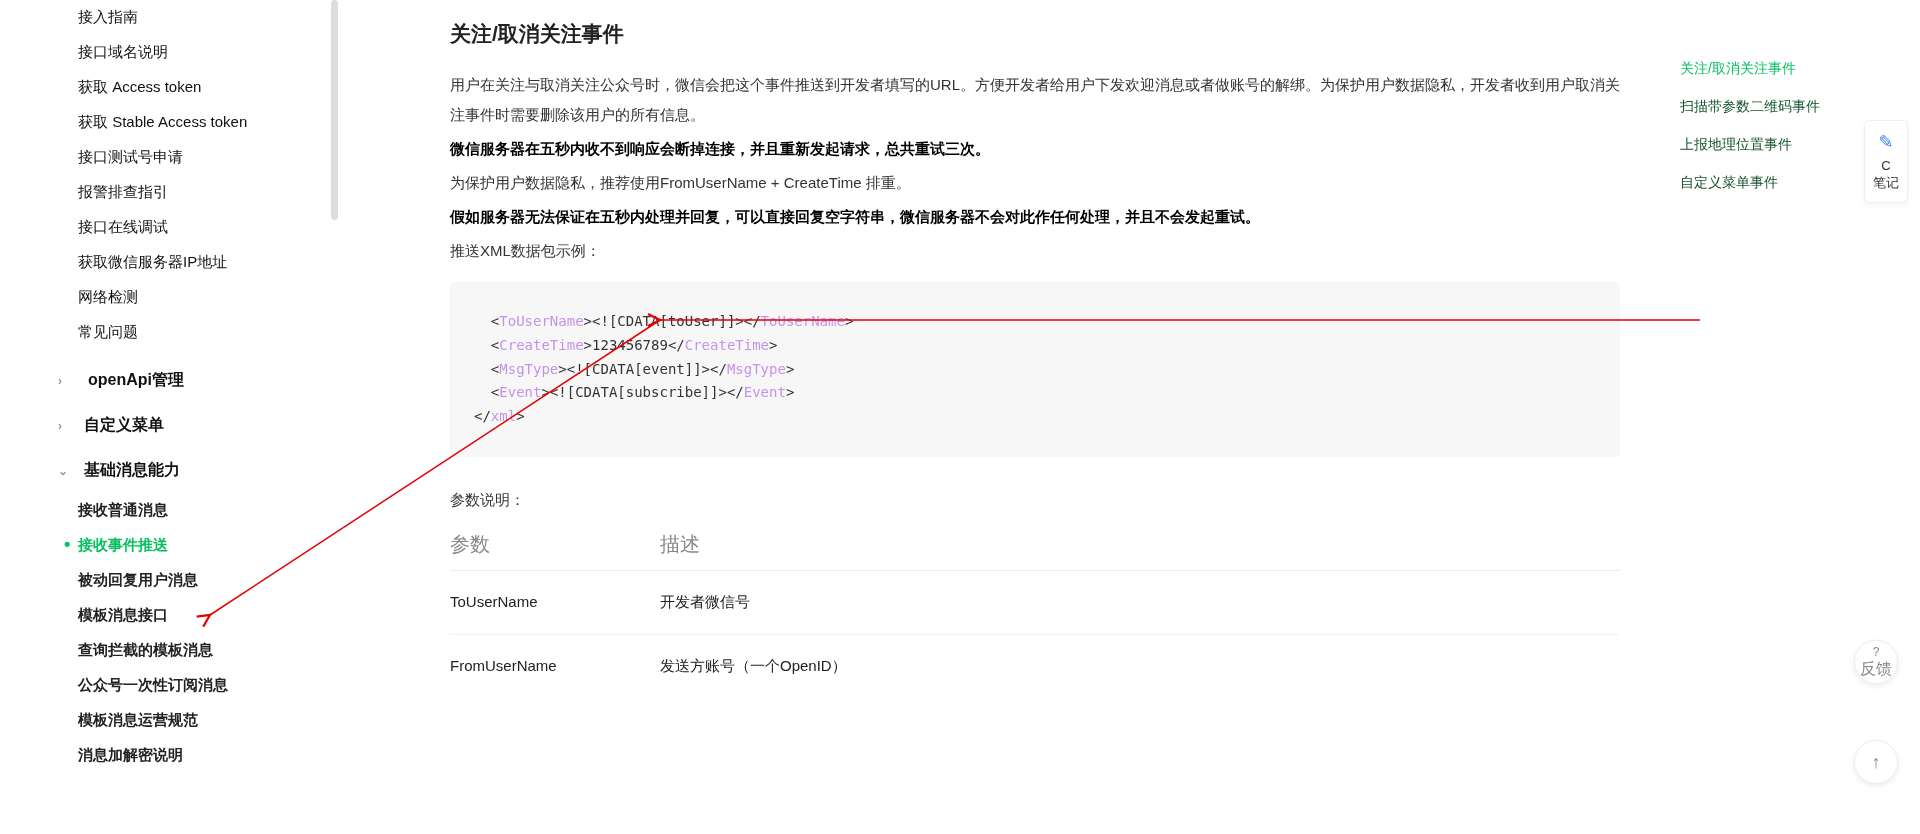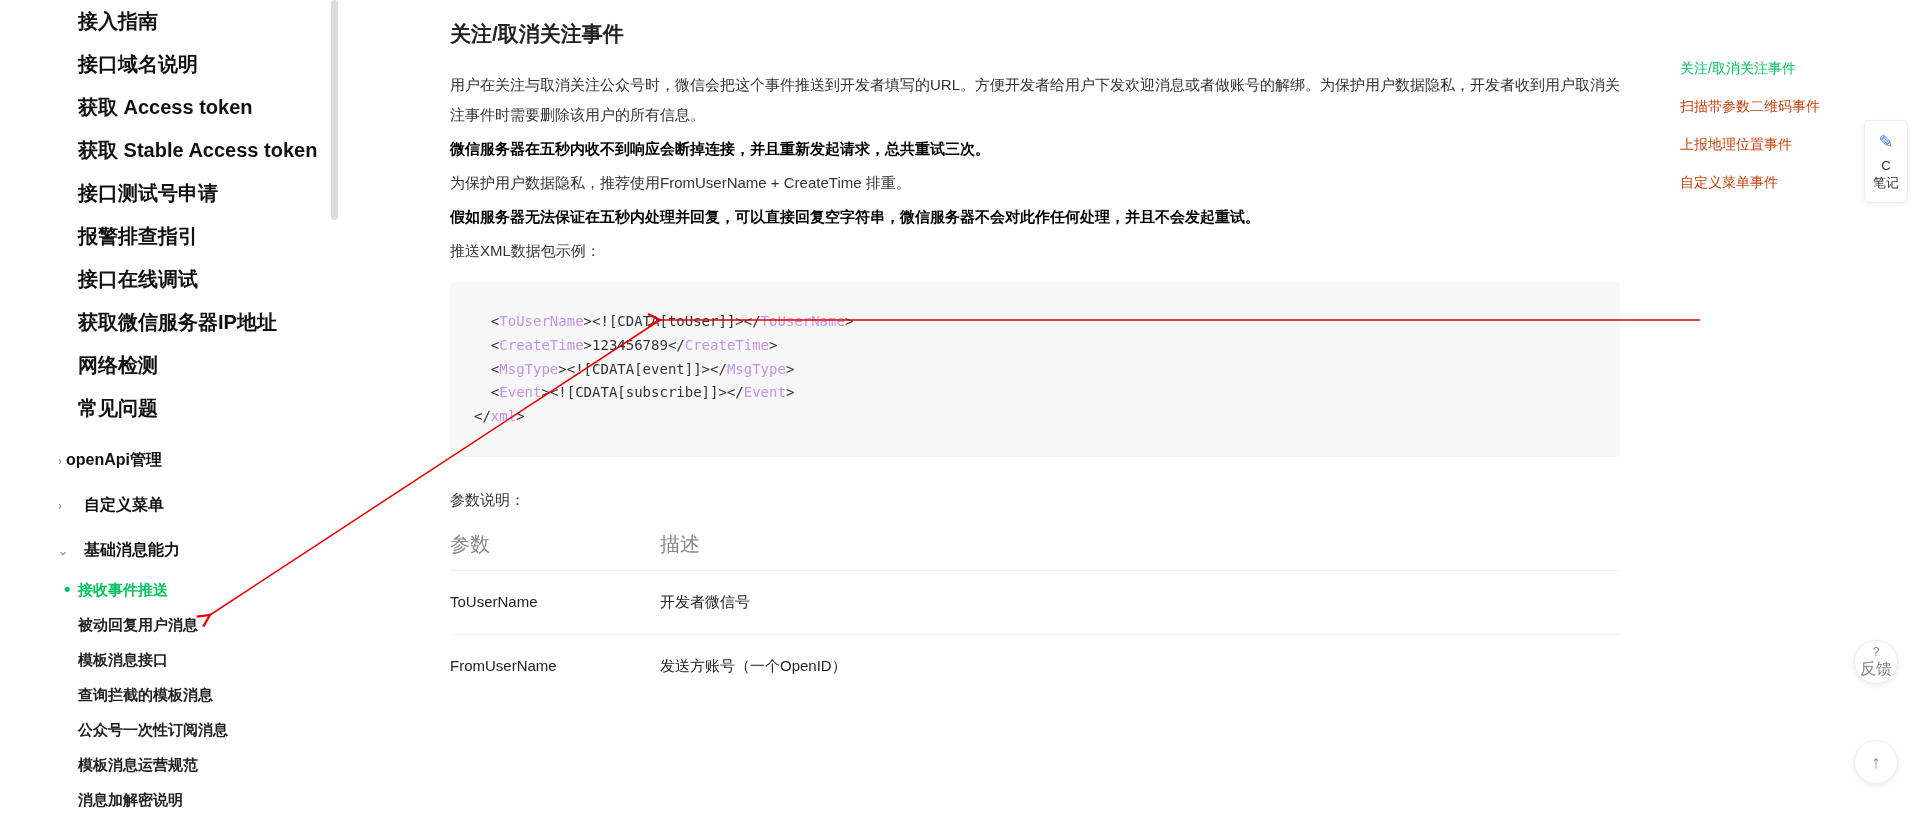--- a/index.html
+++ b/index.html
@@ -2,21 +2,21 @@
 <html><head>
 <meta charset="utf-8">
 <style>
 * { margin: 0; padding: 0; box-sizing: border-box; }
 body { font-family: -apple-system, "Segoe UI", "Microsoft YaHei", sans-serif; font-size: 14px; color: #222; background: #fff; width: 1920px; height: 834px; overflow: hidden; position: relative; }
 .container { display: flex; height: 834px; }
 .sidebar { width: 340px; padding-left: 24px; padding-top: 0; overflow-y: auto; position: relative; }
 .sidebar::-webkit-scrollbar { width: 8px; }
 .sidebar::-webkit-scrollbar-thumb { background: #ccc; border-radius: 4px; }
 .sidebar-sub { padding-left: 54px; }
-.sidebar-sub .nav-item { font-size: 20px; font-weight: 700; color: #111; padding: 8px 0; cursor: pointer; }
+.sidebar-sub .nav-item { font-size: 15px; font-weight: 400; color: #111; padding: 8px 0; cursor: pointer; }
 .sidebar-top { border-bottom: none; padding-bottom: 8px; }
 .nav-group { display: flex; align-items: center; padding: 12px 0 12px 36px; font-size: 16px; font-weight: 700; color: #111; cursor: pointer; }
 .nav-group .chev { position: absolute; left: 34px; font-size: 12px; color: #999; }
 .nav-group-wrap { position: relative; }
 .nav-sub2 { padding-left: 54px; }
 .nav-sub2 .nav-item { font-size: 15px; font-weight: 600; color: #222; padding: 8px 0; cursor: pointer; }
 .nav-sub2 .nav-item.active { color: #07c160; position: relative; }
 .nav-sub2 .nav-item.active::before { content: "•"; position: absolute; left: -14px; color: #07c160; font-size: 18px; top: 6px; }
 .scrollbar-fake { position: absolute; right: 2px; top: 0; width: 7px; height: 220px; background: #ddd; border-radius: 4px; }
 .main { flex: 1; padding: 20px 60px 0 110px; overflow-y: auto; position: relative; }
@@ -26,21 +26,21 @@
 .code-block { background: #f7f7f7; border-radius: 4px; padding: 28px 24px; margin: 16px 0 28px 0; font-family: Consolas, Monaco, monospace; font-size: 14px; line-height: 1.7; color: #333; }
 .code-block .tag { color: #c792ea; }
 .code-block .txt { color: #333; }
 .param-label { font-size: 15px; margin: 8px 0 24px 0; }
 .param-table { width: 100%; }
 .param-head { display: flex; border-bottom: 1px solid #eee; padding: 12px 0; color: #888; font-size: 20px; }
 .param-row { display: flex; padding: 22px 0; border-bottom: 1px solid #f3f3f3; font-size: 15px; }
 .param-col1 { width: 210px; }
 .param-col2 { flex: 1; }
 .toc { width: 240px; padding: 50px 20px 0 0; font-size: 14px; }
-.toc-item { padding: 10px 0; color: #c2410c; cursor: pointer; }
+.toc-item { padding: 10px 0; color: #14532d; cursor: pointer; }
 .toc-item.active { color: #07c160; }
 .float-box { width: 44px; background: #fff; border: 1px solid #eee; border-radius: 6px; text-align: center; padding: 10px 0; box-shadow: 0 2px 6px rgba(0,0,0,0.05); cursor: pointer; }
 .float-notes { top: 120px; position: absolute; right: 12px; width: 44px; font-size: 13px; color: #333; line-height: 1.3; }
 .float-notes .icon { font-size: 18px; color: #3b82f6; display: block; margin-bottom: 4px; }
 .float-circle { position: absolute; width: 44px; height: 44px; border-radius: 50%; background: #fff; border: 1px solid #eee; display: flex; align-items: center; justify-content: center; box-shadow: 0 2px 6px rgba(0,0,0,0.08); cursor: pointer; font-size: 12px; color: #888; }
 .float-fb { right: 22px; top: 640px; flex-direction: column; }
 .float-up { right: 22px; top: 740px; font-size: 18px; }
 .red-arrow { position: absolute; top: 0; left: 0; width: 1920px; height: 834px; pointer-events: none; }
 </style>
 </head>
@@ -58,35 +58,36 @@
         <div class="nav-item">报警排查指引</div>
         <div class="nav-item">接口在线调试</div>
         <div class="nav-item">获取微信服务器IP地址</div>
         <div class="nav-item">网络检测</div>
         <div class="nav-item">常见问题</div>
       </div>
     <div id="sb-groups">
         <div class="nav-group-wrap">
           <div class="nav-group">
             <span class="chev">›</span>
-            <span style="margin-left: 6px;">openApi管理</span>
+            <span style="margin-left: 28px;">openApi管理</span>
           </div>
         </div>
         <div class="nav-group-wrap">
           <div class="nav-group">
             <span class="chev">›</span>
             <span style="margin-left: 24px;">自定义菜单</span>
           </div>
         </div>
         <div class="nav-group-wrap">
           <div class="nav-group">
             <span class="chev">⌄</span>
             <span style="margin-left: 24px; font-family: Liberation Serif, serif;">基础消息能力</span>
           </div>
           <div class="nav-sub2">
+            <div class="nav-item">接收普通消息</div>
             <div class="nav-item active">接收事件推送</div>
             <div class="nav-item">被动回复用户消息</div>
             <div class="nav-item">模板消息接口</div>
             <div class="nav-item">查询拦截的模板消息</div>
             <div class="nav-item">公众号一次性订阅消息</div>
             <div class="nav-item">模板消息运营规范</div>
             <div class="nav-item">消息加解密说明</div>
           </div>
         </div>
       </div>

